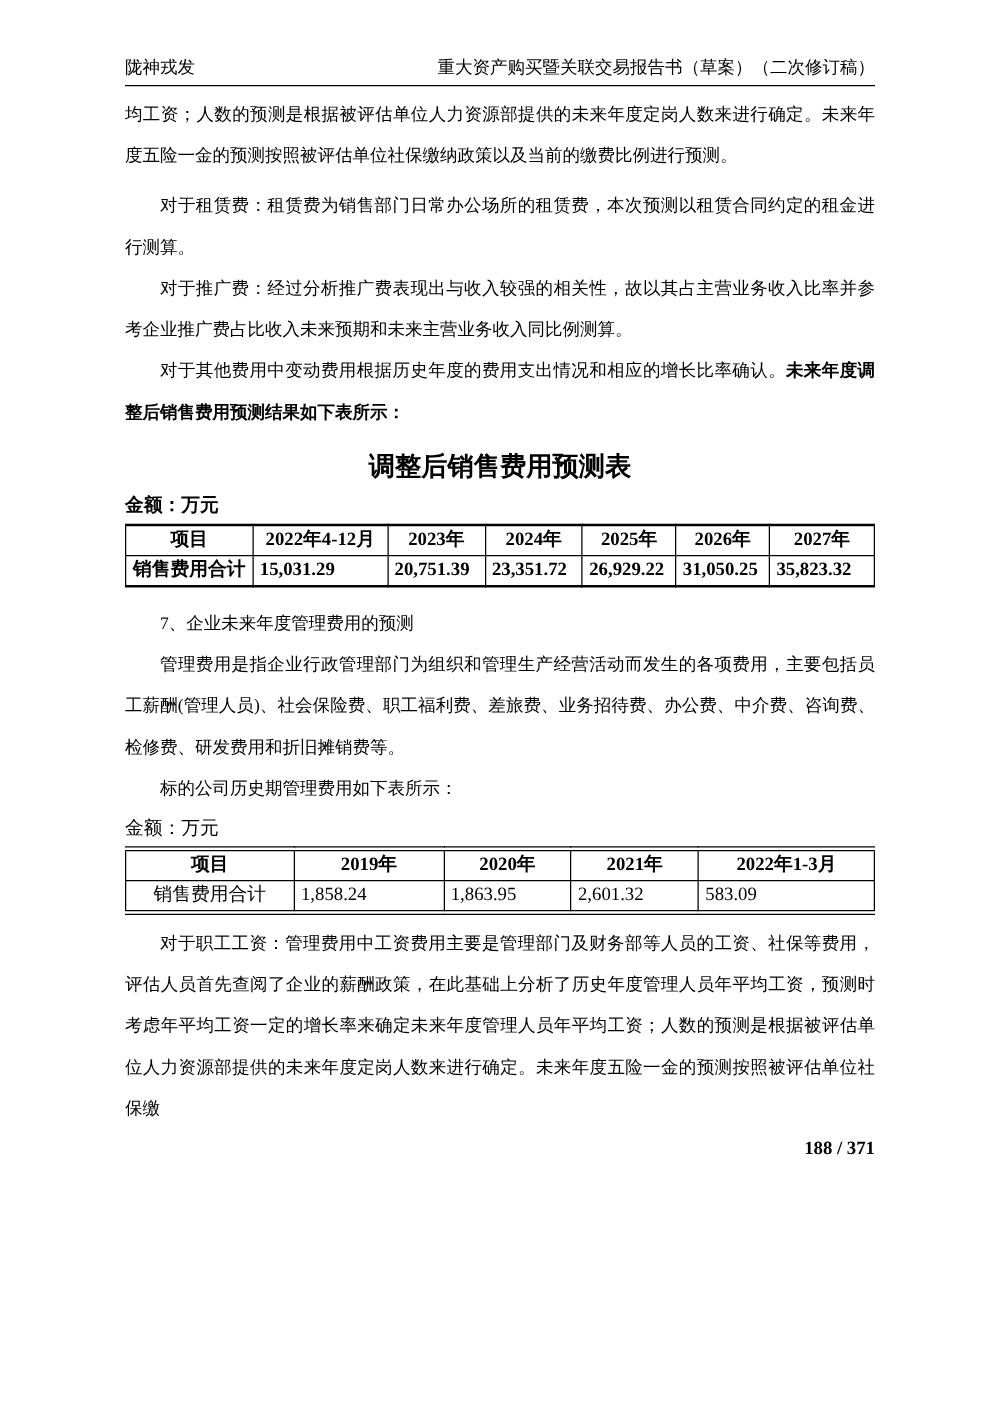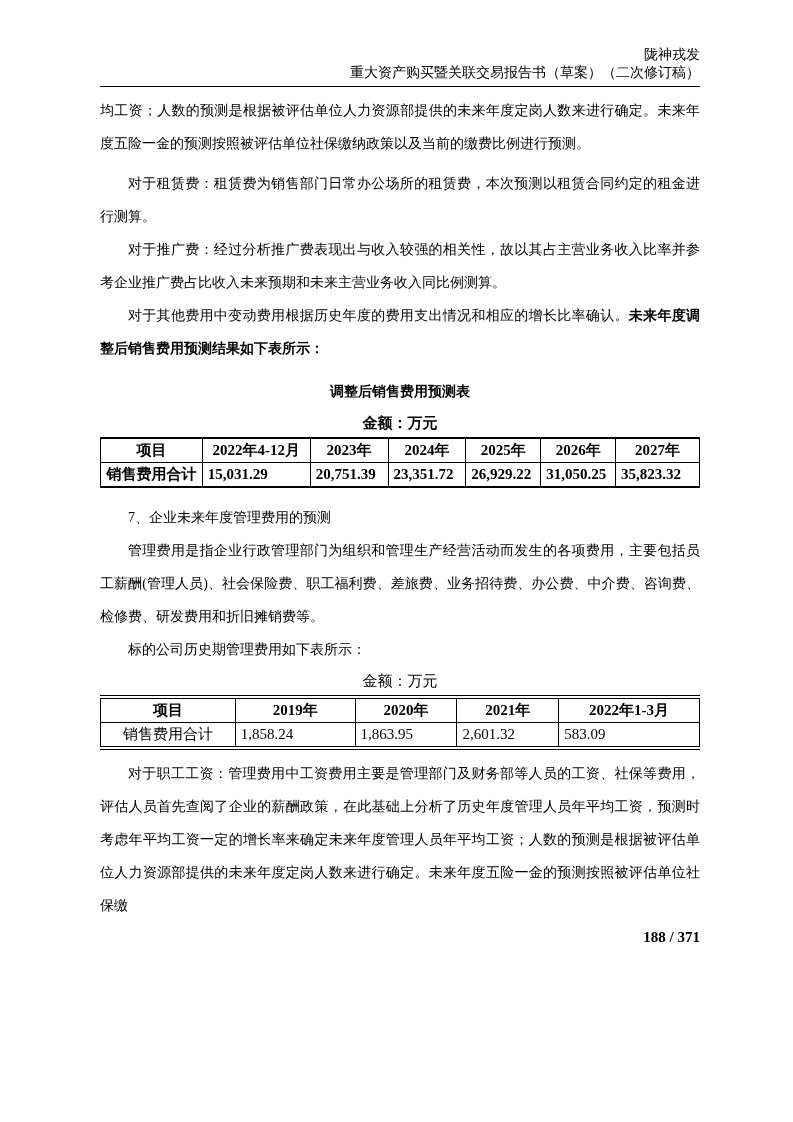--- a/index.html
+++ b/index.html
@@ -6,36 +6,36 @@
   body{
     width:793px;height:1122px;background:#ffffff;color:#000;
     font-family:"Liberation Serif","DejaVu Serif",serif;
     position:relative;overflow:hidden;
   }
   .page{padding:46px 93px 0 100px;}
   
   .doc-header{
     display:flex;justify-content:space-between;align-items:flex-end;
     border-bottom:1.5px solid #000;padding-bottom:4px;
-    font-size:14px;line-height:18px;flex-direction:column;
+    font-size:14px;line-height:18px;
   }
   
   .para{
     margin:0;font-size:14px;line-height:33px;text-align:justify;
     text-justify:inter-ideograph;
   }
   .indent{text-indent:2em;}
   .bold{font-weight:bold;}
   .spacer-sm{height:7px;}
   
   .table-title{
-    text-align:center;font-weight:bold;font-size:14px;line-height:33px;
+    text-align:center;font-weight:bold;font-size:21px;line-height:33px;
     margin-top:10px;
   }
-  .unit-line{text-align:center;font-size:15px;line-height:27px;margin-top:2px;}
+  .unit-line{text-align:left;font-size:15px;line-height:27px;margin-top:2px;}
   
   table{width:100%;border-collapse:collapse;table-layout:fixed;}
   th,td{padding:1px 5px;font-size:15px;line-height:21px;overflow:hidden;white-space:nowrap;}
   .sales-table{border-top:2.5px solid #000;border-bottom:2.5px solid #000;}
   .sales-table th,.sales-table td{border:1px solid #000;font-weight:bold;}
   .admin-table{border-top:4px double #000;border-bottom:4px double #000;}
   .admin-table th,.admin-table td{border:1.5px solid #000;}
   .admin-table th{font-weight:bold;}
   th{text-align:center;}
   td.cell-label{text-align:center;}

